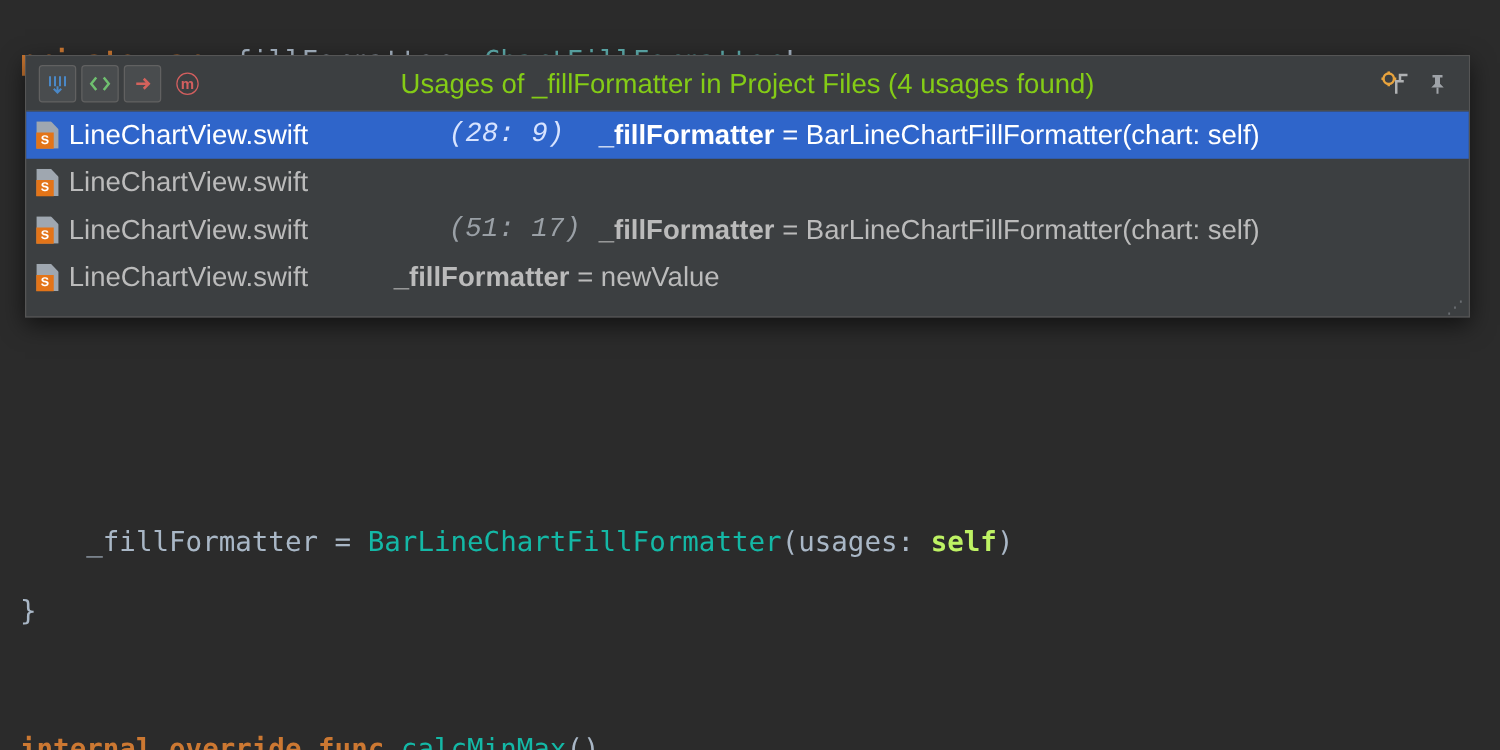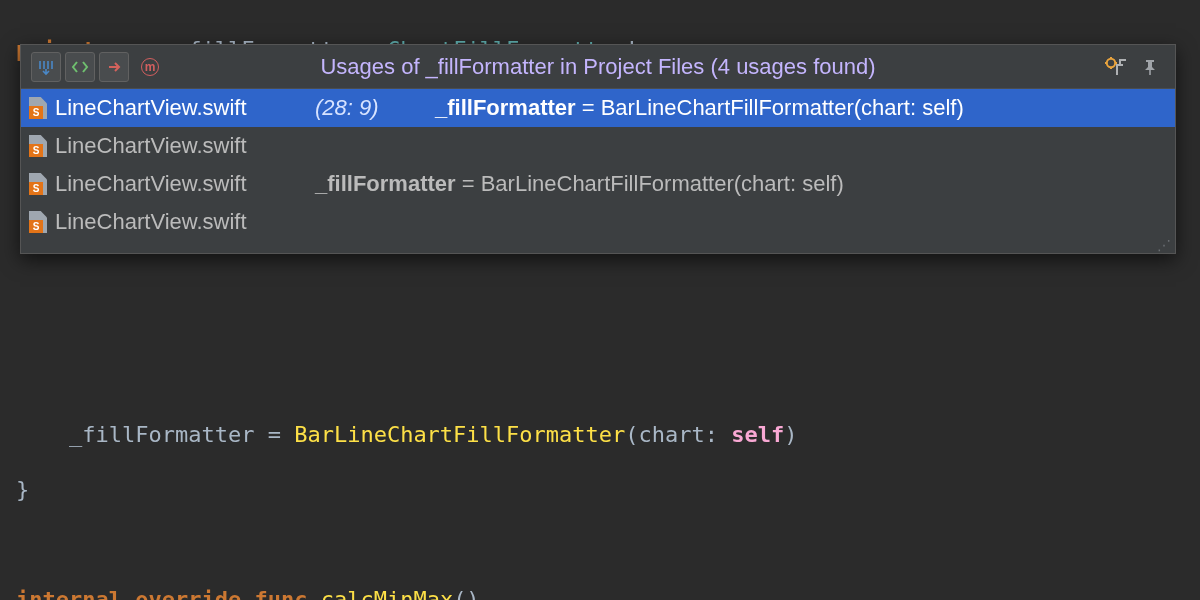--- a/index.html
+++ b/index.html
@@ -16,24 +16,24 @@
     position: absolute;
     top: 0; left: 0; right: 0; bottom: 0;
     padding: 10px 0 0 16px;
     white-space: pre;
   }
   .kw-private   { color: #CC7832; font-weight: bold; }
   .kw-var       { color: #CC7832; font-weight: bold; }
   .kw-internal  { color: #CC7832; font-weight: bold; }
   .kw-override  { color: #CC7832; font-weight: bold; }
   .kw-func      { color: #CC7832; font-weight: bold; }
-  .kw-self      { color: #f9a8d4; font-weight: bold; }
+  .kw-self      { color: #bef264; font-weight: bold; }
   .typename     { color: #5FAFAF; }
   .ident        { color: #A9B7C6; }
-  .funcname     { color: #fde047; }
+  .funcname     { color: #14b8a6; }
   .op           { color: #A9B7C6; }
   .brace        { color: #A9B7C6; }
   .line { display:block; line-height: 30px; }
 
   
   .popup {
     position: absolute;
     left: 20px;
     top: 44px;
     width: 1156px;
@@ -59,21 +59,21 @@
     color: #BBBBBB;
     border-radius: 3px;
   }
   .tool-btn.bord { border: 1px solid #616161; background:#494c4e; }
   .tool-btn svg { display:block; }
   .popup-title {
     position: absolute;
     left: 0; right: 0;
     text-align: center;
     font-size: 22px;
-    color: #c4b5fd;
+    color: #84cc16;
     pointer-events: none;
   }
   .toolbar-right {
     margin-left: auto;
     display: flex;
     align-items: center;
   }
   .m-marker {
     margin-left: 10px;
     display: inline-flex;
@@ -127,21 +127,22 @@
   .file-col {
     width: 260px;
     flex: 0 0 auto;
     font-family: "Helvetica Neue", sans-serif;
   }
   .pos-col {
     width: 120px;
     flex: 0 0 auto;
     font-style: italic;
     color: #9AA0A6;
-    font-family: Liberation Sans, sans-serif;
+    font-family: Liberation Mono, monospace;
+    margin-left: 44px;
   }
   .usage-row.selected .pos-col { color: #D7E3FF; }
   .code-col {
     font-family: "Helvetica Neue", sans-serif;
     white-space: pre;
   }
   .code-col .hl { font-weight: 700; }
   .resize-grip {
     text-align: right;
     height: 12px;
@@ -155,21 +156,21 @@
 <body>
 
 <div class="editor">
 <span class="line"><span class="kw-private">private</span> <span class="kw-var">var</span> <span class="ident">_fillFormatter</span><span class="op">: </span><span class="typename">ChartFillFormatter</span><span class="op">!</span></span>
 <span class="line"> </span>
 <span class="line"> </span>
 <span class="line"> </span>
 <span class="line"> </span>
 <span class="line"> </span>
 <span class="line"> </span>
-<span class="line">    <span class="ident">_fillFormatter</span><span class="op"> = </span><span class="funcname">BarLineChartFillFormatter</span><span class="op">(</span><span class="ident">chart</span><span class="op">: </span><span class="kw-self">self</span><span class="op">)</span></span>
+<span class="line">    <span class="ident">_fillFormatter</span><span class="op"> = </span><span class="funcname">BarLineChartFillFormatter</span><span class="op">(</span><span class="ident">usages</span><span class="op">: </span><span class="kw-self">self</span><span class="op">)</span></span>
 <span class="line"><span class="brace">}</span></span>
 <span class="line"> </span>
 <span class="line"><span class="kw-internal">internal</span> <span class="kw-override">override</span> <span class="kw-func">func</span> <span class="funcname">calcMinMax</span><span class="op">()</span></span>
 
 
 
 
 
 
 
@@ -229,21 +230,23 @@
         <span class="pos-col">(28: 9)</span>
         <span class="code-col"><span class="hl">_fillFormatter</span> = BarLineChartFillFormatter(chart: self)</span>
       </div>
       <div class="usage-row">
         <span class="file-icon"></span>
         <span class="file-col">LineChartView.swift</span>
       </div>
       <div class="usage-row">
         <span class="file-icon"></span>
         <span class="file-col">LineChartView.swift</span>
+        <span class="pos-col">(51: 17)</span>
         <span class="code-col"><span class="hl">_fillFormatter</span> = BarLineChartFillFormatter(chart: self)</span>
       </div>
       <div class="usage-row">
         <span class="file-icon"></span>
         <span class="file-col">LineChartView.swift</span>
+        <span class="code-col"><span class="hl">_fillFormatter</span> = newValue</span>
       </div>
     </div>
   <div class="resize-grip">⋰</div>
 </div>
 
 </body></html>

